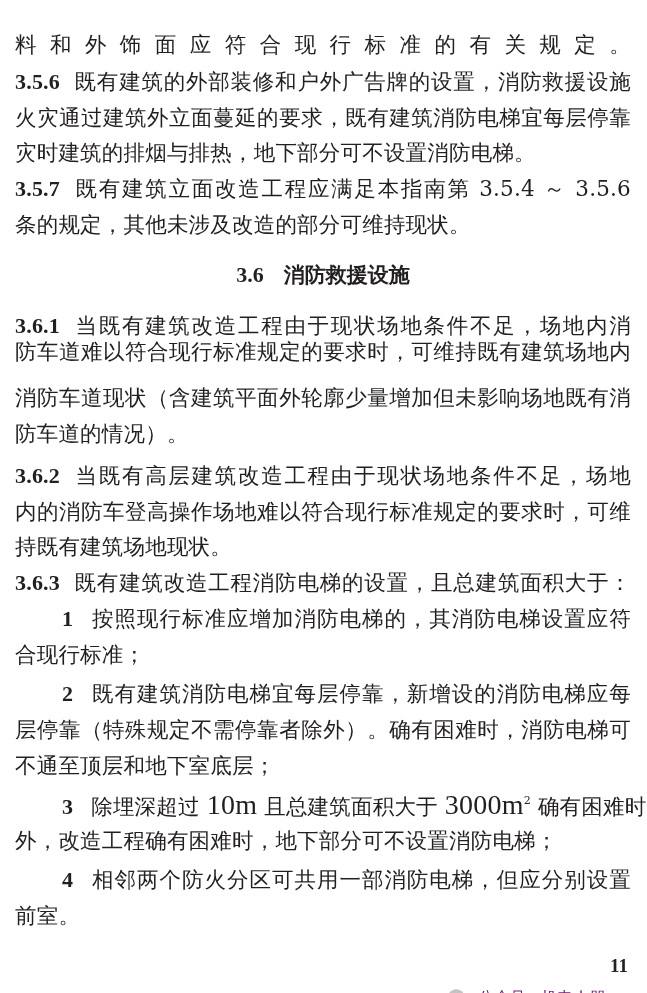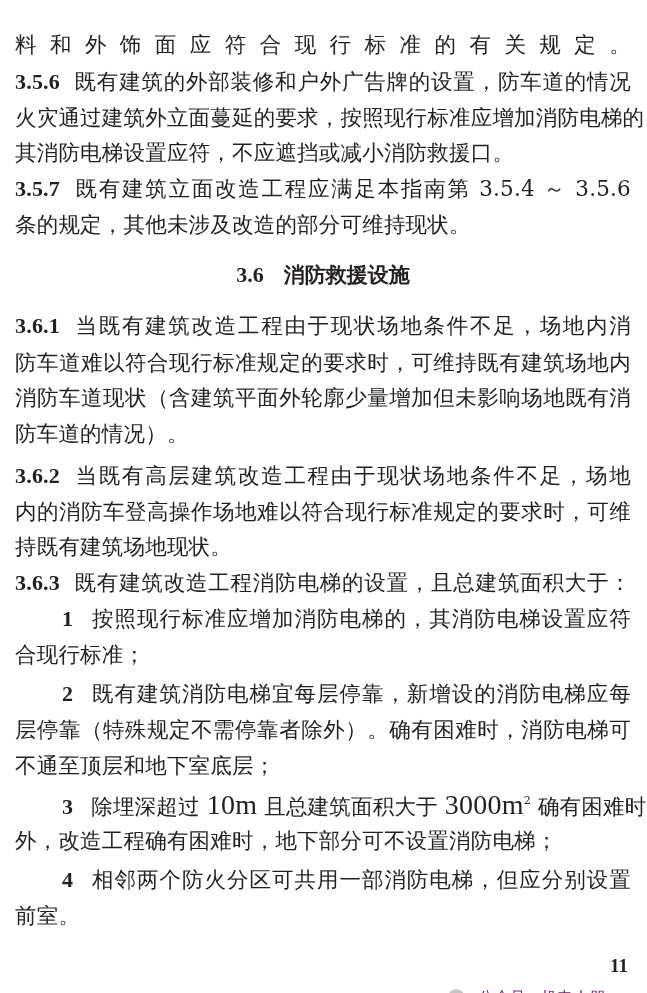--- a/index.html
+++ b/index.html
@@ -40,31 +40,31 @@
     font-size: 19px; color: #231f20; line-height: 28px;
   }
 </style>
 </head>
 <body>
 
 <div class="page">
 
   <div class="line" style="top:30px"><span>料和外饰面应符合现行标准的有关规定。</span></div>
 
-  <div class="line" style="top:67px"><span class="num">3.5.6</span><span>既有建筑的外部装修和户外广告牌的设置，防车道的情况</span></div>
-  <div class="line" style="top:103px"><span>火灾通过建筑外立面蔓延的要求，按照现行标准应增加消防电梯的</span></div>
-  <div class="line last" style="top:138px"><span>其消防电梯设置应符，不应遮挡或减小消防救援口。</span></div>
+  <div class="line" style="top:67px"><span class="num">3.5.6</span><span>既有建筑的外部装修和户外广告牌的设置，消防救援设施</span></div>
+  <div class="line" style="top:103px"><span>火灾通过建筑外立面蔓延的要求，既有建筑消防电梯宜每层停靠</span></div>
+  <div class="line last" style="top:138px"><span>灾时建筑的排烟与排热，地下部分可不设置消防电梯。</span></div>
 
   <div class="line" style="top:174px"><span class="num">3.5.7</span><span>既有建筑立面改造工程应满足本指南第 3.5.4 ～ 3.5.6</span></div>
   <div class="line last" style="top:210px"><span>条的规定，其他未涉及改造的部分可维持现状。</span></div>
 
   <div class="heading" style="top:260px"><span class="hnum">3.6</span><span>消防救援设施</span></div>
 
   <div class="line" style="top:311px"><span class="num">3.6.1</span><span>当既有建筑改造工程由于现状场地条件不足，场地内消</span></div>
-  <div class="line" style="top:348px"><span>防车道难以符合现行标准规定的要求时，可维持既有建筑场地内</span></div>
+  <div class="line" style="top:337px"><span>防车道难以符合现行标准规定的要求时，可维持既有建筑场地内</span></div>
   <div class="line" style="top:383px"><span>消防车道现状（含建筑平面外轮廓少量增加但未影响场地既有消</span></div>
   <div class="line last" style="top:419px"><span>防车道的情况）。</span></div>
 
   <div class="line" style="top:461px"><span class="num">3.6.2</span><span>当既有高层建筑改造工程由于现状场地条件不足，场地</span></div>
   <div class="line" style="top:497px"><span>内的消防车登高操作场地难以符合现行标准规定的要求时，可维</span></div>
   <div class="line last" style="top:532px"><span>持既有建筑场地现状。</span></div>
 
   <div class="line" style="top:568px"><span class="num">3.6.3</span><span>既有建筑改造工程消防电梯的设置，且总建筑面积大于：</span></div>
 
   <div class="line indent" style="top:604px"><span class="item-num">1</span><span>按照现行标准应增加消防电梯的，其消防电梯设置应符</span></div>

